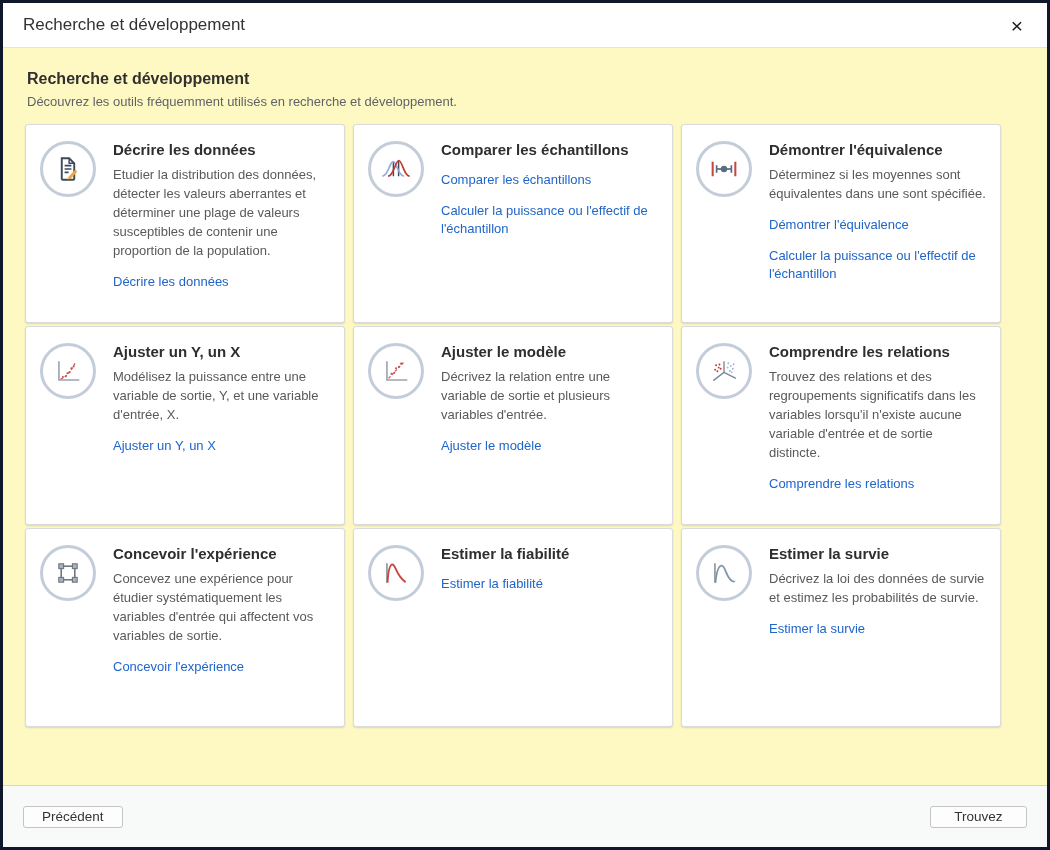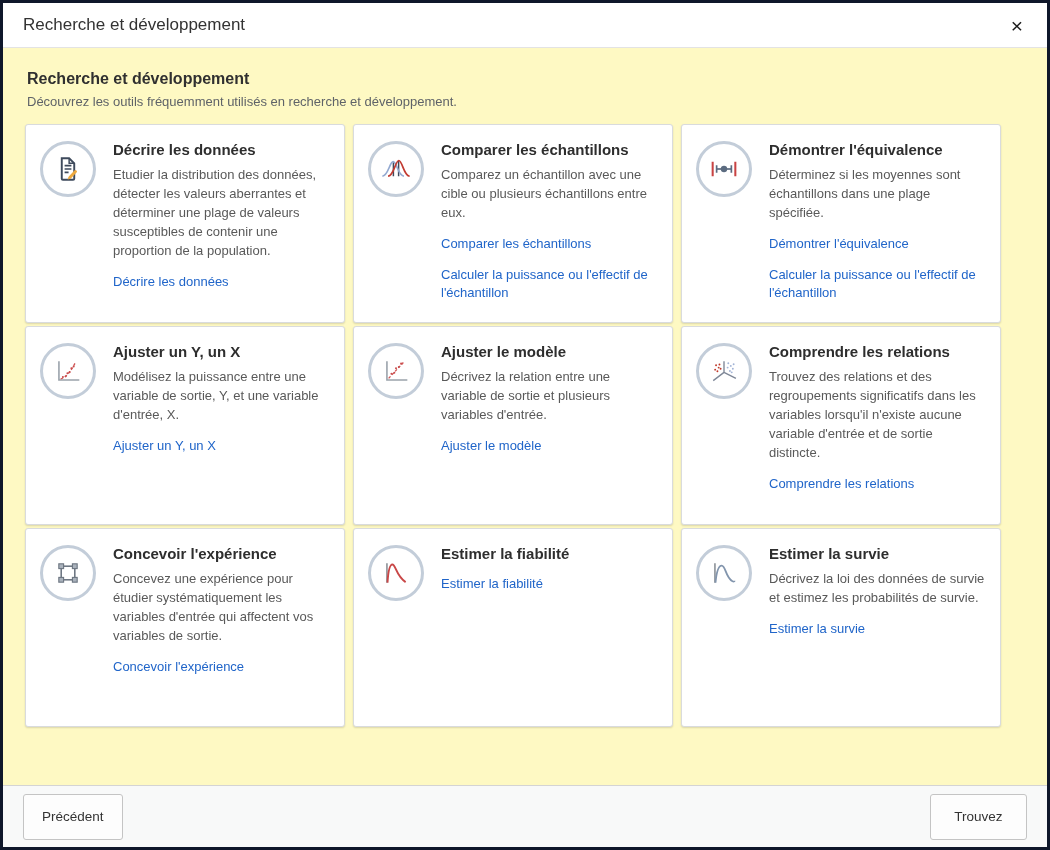--- a/index.html
+++ b/index.html
@@ -52,21 +52,21 @@
     display:block; font-size:13px; color:#2065c9; line-height:18px;
     margin-top:13px; text-decoration:none; cursor:pointer;
   }
 
   
   .footer {
     height:62px; flex-shrink:0; background:#f8f9f9; border-top:1px solid #d4d4d4;
     display:flex; align-items:center; justify-content:space-between; padding:0 20px;
   }
   .btn {
-    min-width:97px; height:46px; background:#fdfdfd; border:1px solid #c4c4c4;
+    min-width:97px; height:22px; background:#fdfdfd; border:1px solid #c4c4c4;
     border-radius:3px; font-size:13.5px; color:#333; cursor:pointer;
     font-family:"Liberation Sans", sans-serif; padding:0 18px;
   }
 </style>
 </head>
 <body>
 
 <div class="window">
 
   <div class="titlebar">
@@ -102,38 +102,37 @@
       <div class="card">
         <div class="icon-ring">
           <svg width="34" height="34" viewBox="0 0 30 30">
             <path d="M12.7 9 V21.3 M17.3 8 V21.3" stroke="#3e4a5c" stroke-width="1.3"></path>
             <path d="M3 21.3 C8 21.3 9.5 8.5 12.5 8.5 C15.5 8.5 17 21.3 22 21.3" fill="none" stroke="#93a9d1" stroke-width="1.5"></path>
             <path d="M8 21.3 C13 21.3 14.5 7.5 17.5 7.5 C20.5 7.5 22 21.3 27 21.3" fill="none" stroke="#c23b32" stroke-width="1.5"></path>
           </svg>
         </div>
         <div class="card-body">
           <div class="card-title">Comparer les échantillons</div>
-          <div class="card-desc">Comparez un échantillon avec une cible ou plusieurs échantillons entre eux.</div>
           <a class="card-link">Comparer les échantillons</a>
           <a class="card-link">Calculer la puissance ou l'effectif de l'échantillon</a>
         </div>
       </div>
 
       <div class="card">
         <div class="icon-ring">
           <svg width="34" height="34" viewBox="0 0 30 30">
             <path d="M5 8.5 V21.5 M25 8.5 V21.5" stroke="#c84343" stroke-width="1.8"></path>
             <path d="M8.5 15 H21.5" stroke="#5b6b80" stroke-width="1.5"></path>
             <path d="M8.5 11.8 V18.2 M21.5 11.8 V18.2" stroke="#5b6b80" stroke-width="1.5"></path>
             <circle cx="15" cy="15" r="2.8" fill="#5b6b80"></circle>
           </svg>
         </div>
         <div class="card-body">
           <div class="card-title">Démontrer l'équivalence</div>
-          <div class="card-desc">Déterminez si les moyennes sont échantillons dans une plage spécifiée.</div>
+          <div class="card-desc">Déterminez si les moyennes sont équivalentes dans une sont spécifiée.</div>
           <a class="card-link">Démontrer l'équivalence</a>
           <a class="card-link">Calculer la puissance ou l'effectif de l'échantillon</a>
         </div>
       </div>
 
       <div class="card">
         <div class="icon-ring">
           <svg width="34" height="34" viewBox="0 0 30 30">
             <path d="M7 6.5 V23 H25" fill="none" stroke="#9aa2ab" stroke-width="1.4"></path>
             <path d="M8.5 22 C13 21 17.5 15.5 21.5 7.5" fill="none" stroke="#d05555" stroke-width="1.2" stroke-dasharray="2.4 1.8"></path>

